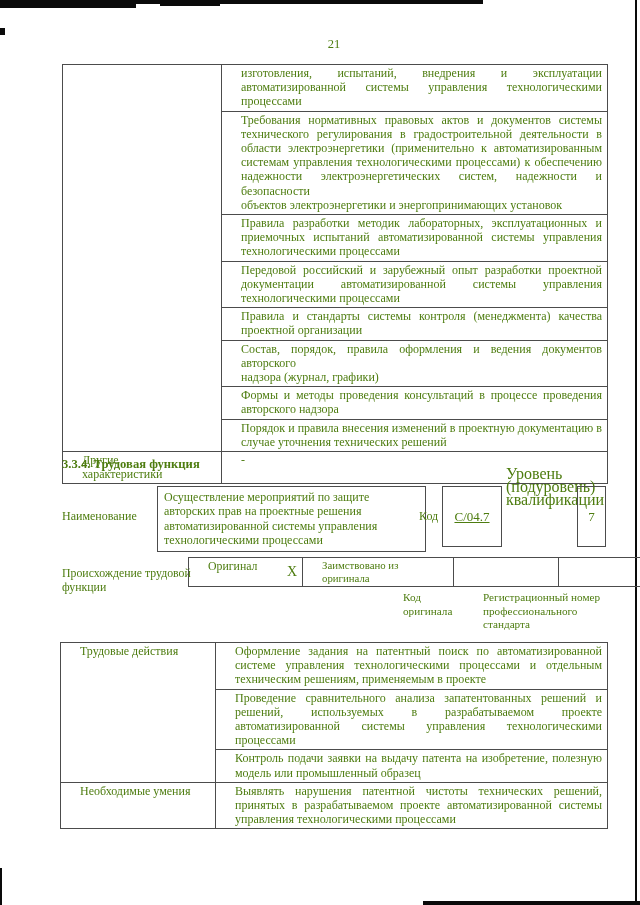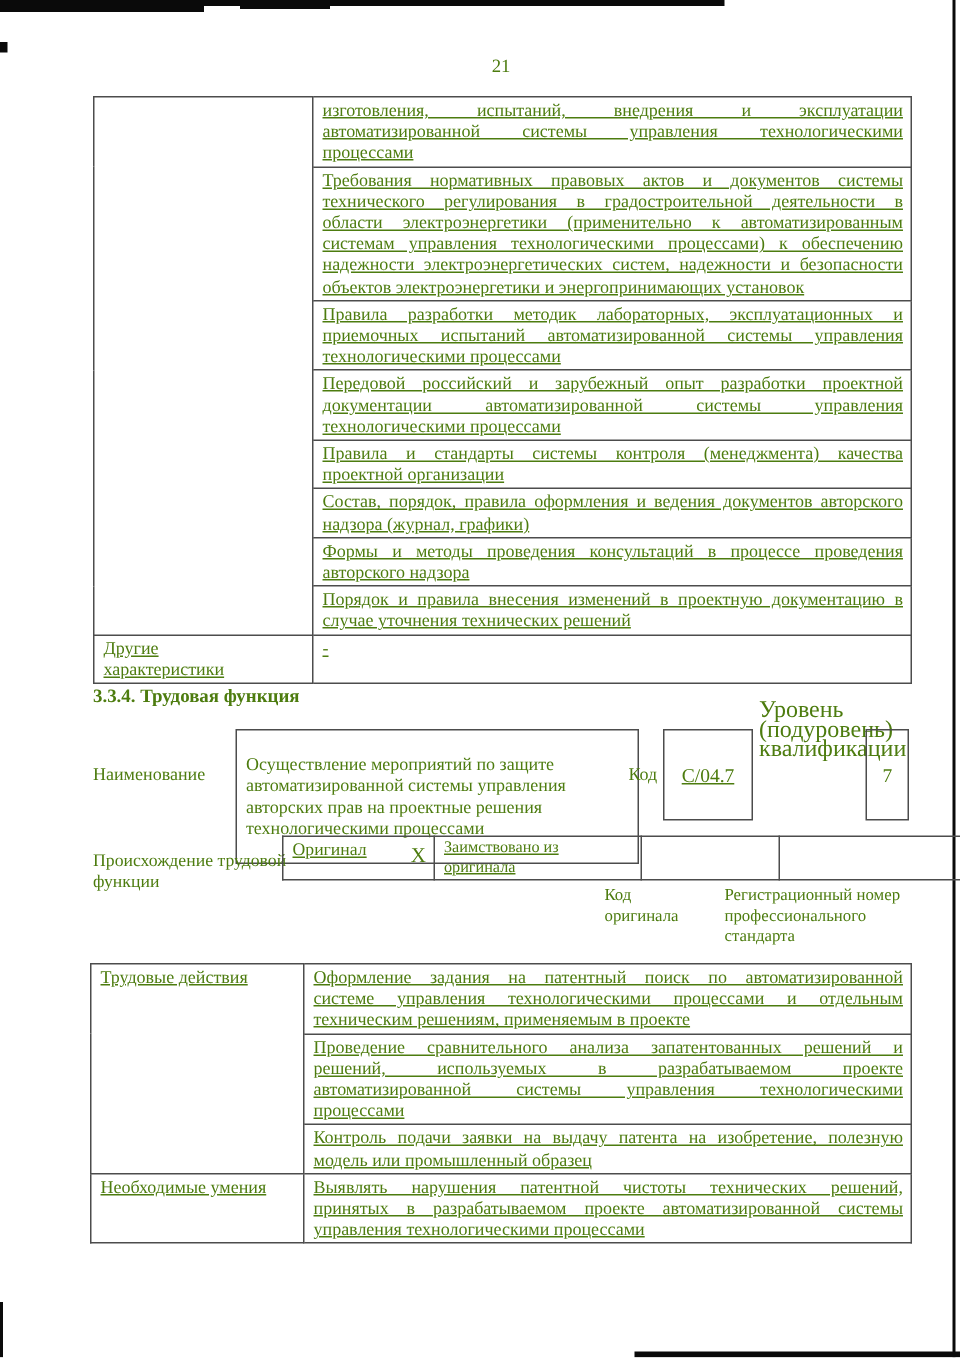--- a/index.html
+++ b/index.html
@@ -9,35 +9,35 @@
     color:#4d7c0f; overflow:hidden;
   }
   
   .scan { position:absolute; background:#0a0a0a; }
   
   .pagenum { position:absolute; top:37px; left:60px; width:548px; text-align:center;
              font-size:12.5px; }
   
   table.doc { border-collapse:collapse; table-layout:fixed; }
   table.doc td { border:1px solid #4c4c4c; vertical-align:top;
-                 font-size:12px; line-height:14.2px; padding:1px 5px 2px 6px;text-decoration:underline; }
+                 font-size:12px; line-height:14.2px; padding:1px 5px 2px 19px; }
   .jl { text-align:justify; text-align-last:justify; }
   .ll { text-align:left; }
   
   .ktable { position:absolute; left:62px; top:64px; width:546px; }
   .ktable td.lcol { width:134px;margin-top:40px; }
   
   .atable { position:absolute; left:60px; top:642px; width:548px;border-radius:25px; }
   .atable td.lcol { width:130px; }
   
   .heading { position:absolute; left:62px; top:457px; font-size:12.6px; font-weight:bold;font-family:Liberation Serif, serif; }
   
   .lbl { position:absolute; font-size:12px; }
   .namebox { position:absolute; left:157px; top:486px; width:255px; min-height:58px;
-             border:1px solid #4c4c4c; padding:15px 6px; font-size:12px; line-height:14.4px; }
+             border:1px solid #4c4c4c; padding:3px 6px; font-size:12px; line-height:14.4px; }
   .codebox { position:absolute; left:442px; top:486px; width:58px; height:59px;
              border:1px solid #4c4c4c; display:flex; align-items:center; justify-content:center;
              font-size:13px;text-decoration:underline; }
   .levellbl { position:absolute; left:506px; top:467px; width:68px;
               font-size:16px; line-height:13.2px; }
   .levelbox { position:absolute; left:577px; top:486px; width:27px; height:59px;
               border:1px solid #4c4c4c; display:flex; align-items:center; justify-content:center;
               font-size:13px; }
   
   .originlbl { position:absolute; left:62px; top:566px; width:132px;
@@ -136,22 +136,22 @@
       <td>-</td>
     </tr>
   </tbody>
     </table>
 
   <div class="heading">3.3.4. Трудовая функция</div>
 
   <div class="lbl" style="left:62px;top:509px;">Наименование</div>
   <div class="namebox">
       <div class="ll">Осуществление мероприятий по защите</div>
+      <div class="ll">авторских прав на проектные решения</div>
       <div class="ll">автоматизированной системы управления</div>
-      <div class="ll">авторских прав на проектные решения</div>
       <div class="ll">технологическими процессами</div>
     </div>
   <div class="lbl" style="left:419px;top:509px;">Код</div>
   <div class="codebox">С/04.7</div>
   <div class="levellbl">
       <div class="ll">Уровень</div>
       <div class="ll">(подуровень)</div>
       <div class="ll">квалификации</div>
     </div>
   <div class="levelbox">7</div>

